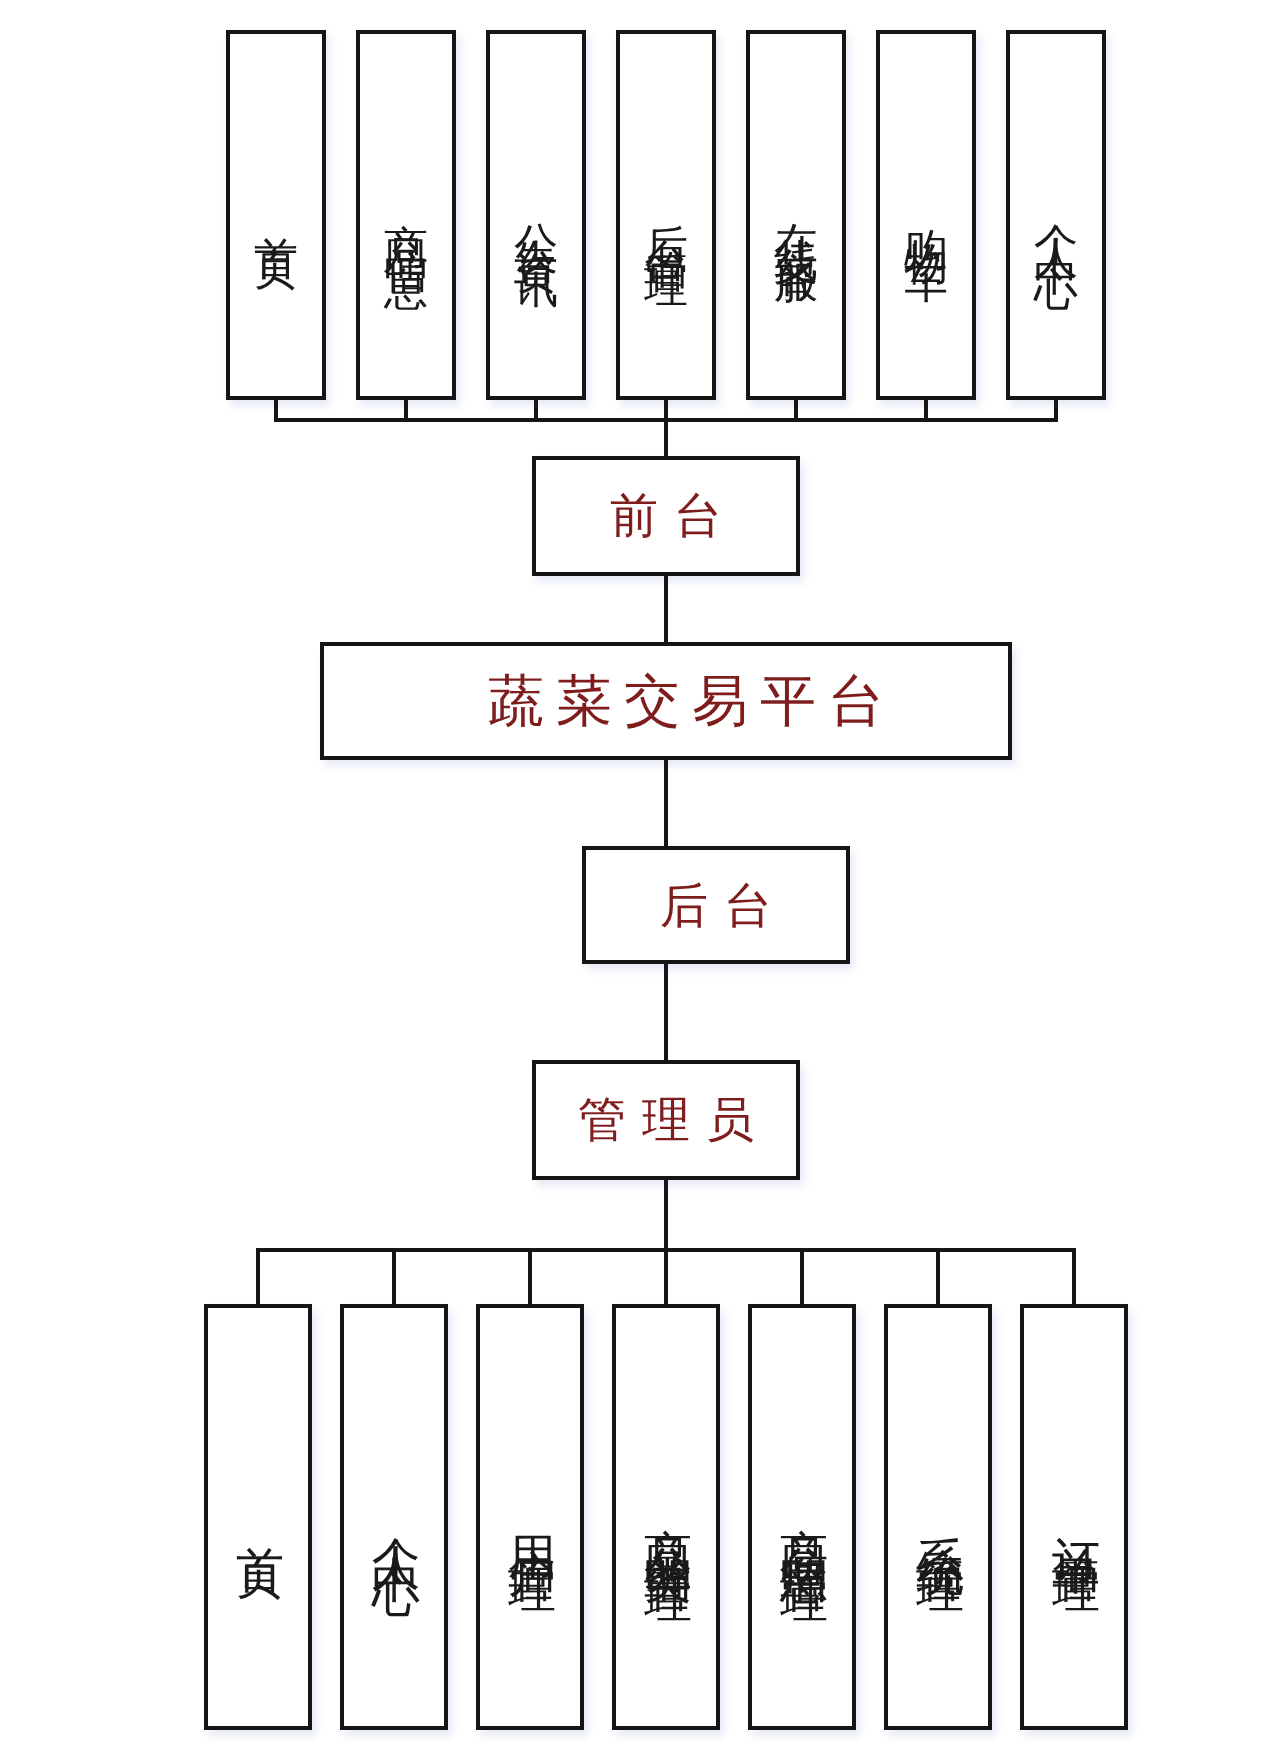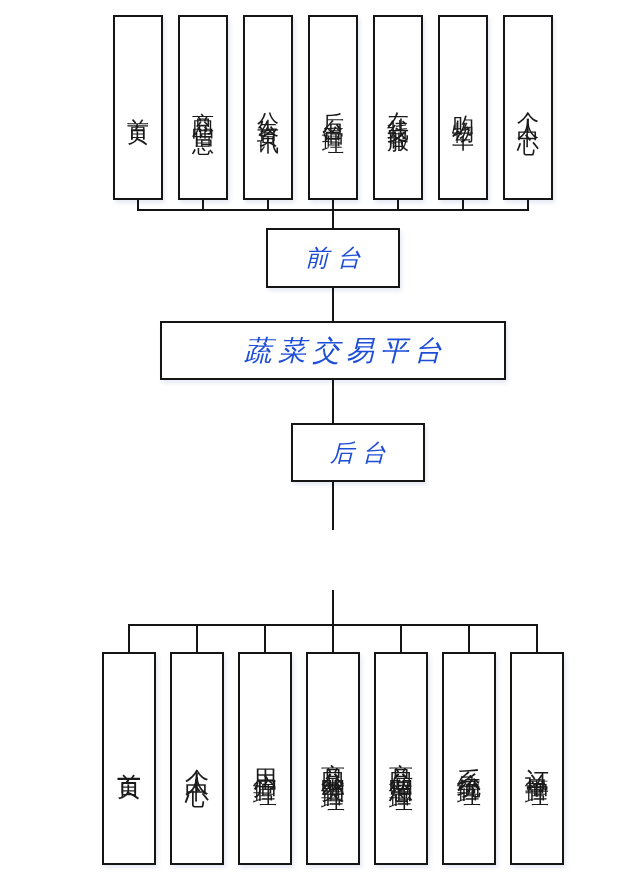--- a/index.html
+++ b/index.html
@@ -36,22 +36,21 @@
   }
   .vtext.big {
     font-size: 24px;
     letter-spacing: 5px;
   }
   .htext {
     font-size: 24px;
     letter-spacing: 8px;
     text-indent: 8px;
     white-space: nowrap;
-    color: #1d4ed8;
-    font-style: italic;
+    color: #7f1d1d;
   }
   .htext.title {
     font-size: 28px;
     letter-spacing: 6px;
     text-indent: 6px;
     margin-left: 20px;
   }
   .line {
     position: absolute;
     background: #151515;
@@ -125,20 +124,23 @@
   </div>
 
   <div class="line" style="left:332px; top:380px; width:2px; height:43px;"></div>
 
   <div class="box" style="left:266px; top:423px; width:134px; height:59px;margin-left:25px;">
     <span class="htext">后台</span>
   </div>
 
   <div class="line" style="left:332px; top:482px; width:2px; height:48px;"></div>
 
+  <div class="box" style="left:266px; top:530px; width:134px; height:60px;">
+    <span class="htext">管理员</span>
+  </div>
 
   <div class="line" style="left:332px; top:590px; width:2px; height:36px;"></div>
 
   <div class="line" style="left:128px; top:624px; width:410px; height:2px;"></div>
   <div class="line bstub bs0"></div>
   <div class="line bstub bs1"></div>
   <div class="line bstub bs2"></div>
   <div class="line bstub bs3"></div>
   <div class="line bstub bs4"></div>
   <div class="line bstub bs5"></div>

